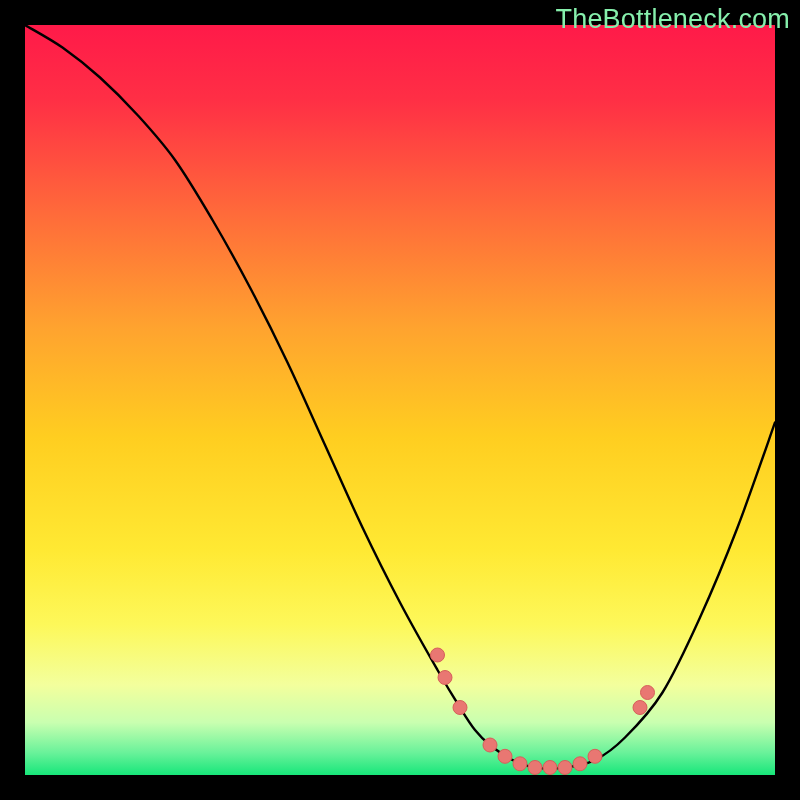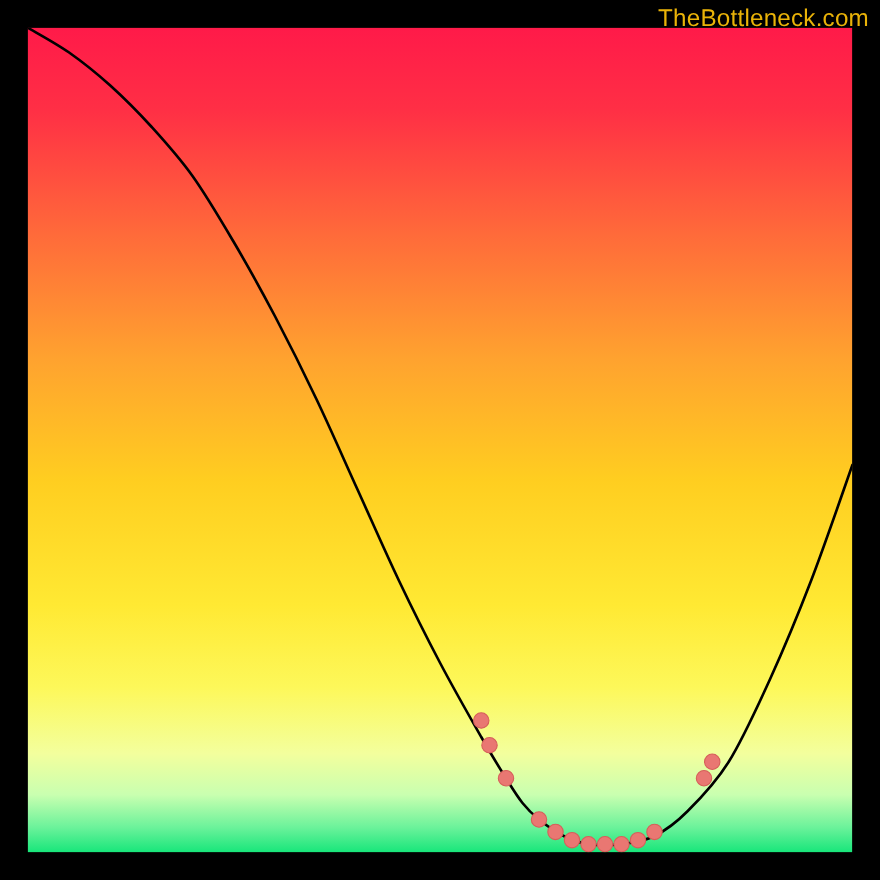--- a/index.html
+++ b/index.html
@@ -29,22 +29,22 @@
   }
   .plot-area svg {
     display: block;
     width: 750px;
     height: 750px;
   }
   .watermark {
     position: absolute;
     top: 4px;
     right: 10px;
-    color: #eab308;
-    font-size: 22px;
+    color: #86efac;
+    font-size: 27px;
     font-weight: 400;
     letter-spacing: 0.2px;
     user-select: none;
   }
 </style>
 </head>
 <body>
 
 <div class="frame">
 

